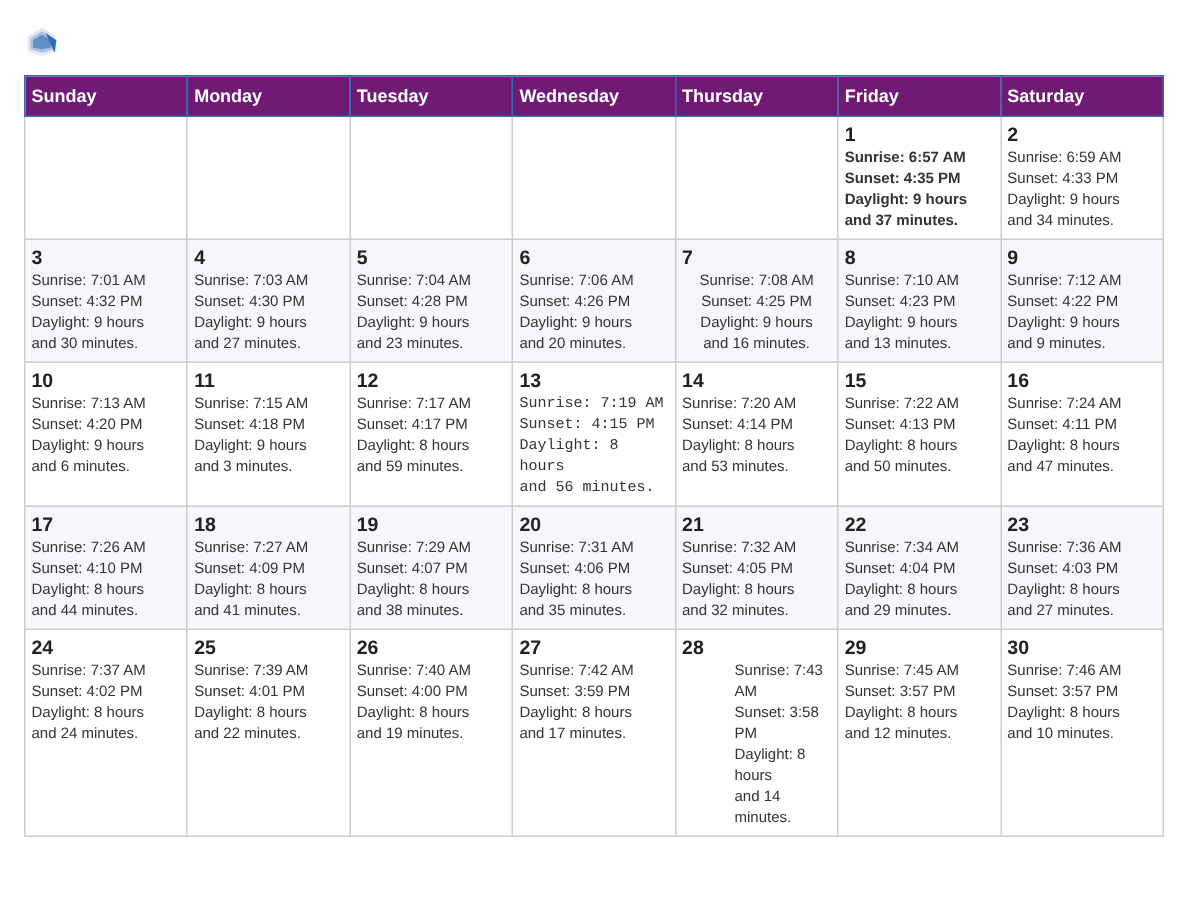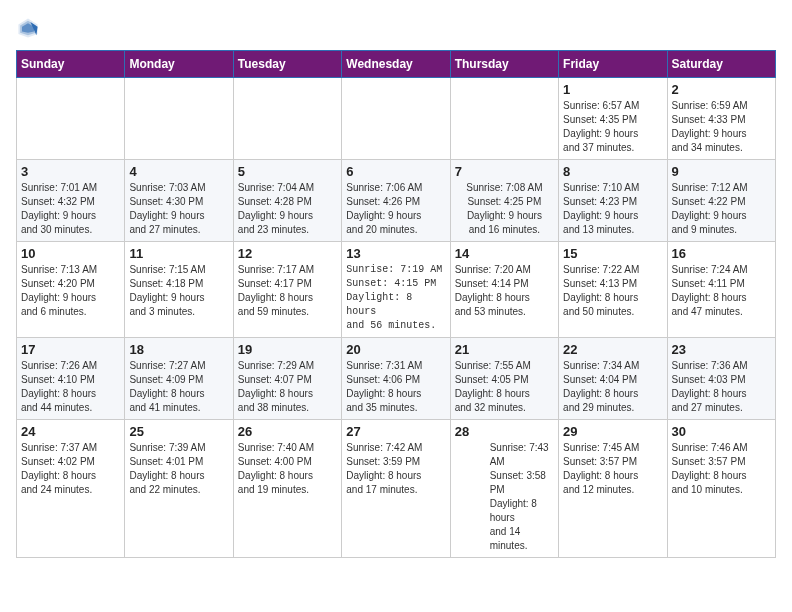--- a/index.html
+++ b/index.html
@@ -125,21 +125,21 @@
   </thead>
   <tbody id="calendar-body">
   <tr>
         <td class="empty-cell"></td>
         <td class="empty-cell"></td>
         <td class="empty-cell"></td>
         <td class="empty-cell"></td>
         <td class="empty-cell"></td>
         <td>
           <span class="day-number">1</span>
-          <div class="day-info" style="white-space: pre-line;">Sunrise: 6:57 AM
+          <div class="day-info" style="white-space: pre-line; font-weight: bold;">Sunrise: 6:57 AM
 Sunset: 4:35 PM
 Daylight: 9 hours
 and 37 minutes.</div>
         </td>
         <td>
           <span class="day-number">2</span>
           <div class="day-info" style="white-space: pre-line;">Sunrise: 6:59 AM
 Sunset: 4:33 PM
 Daylight: 9 hours
 and 34 minutes.</div>
@@ -271,21 +271,21 @@
         </td>
         <td>
           <span class="day-number">20</span>
           <div class="day-info" style="white-space: pre-line;">Sunrise: 7:31 AM
 Sunset: 4:06 PM
 Daylight: 8 hours
 and 35 minutes.</div>
         </td>
         <td>
           <span class="day-number">21</span>
-          <div class="day-info" style="white-space: pre-line;">Sunrise: 7:55 AM
+          <div class="day-info" style="white-space: pre-line;">Sunrise: 7:32 AM
 Sunset: 4:05 PM
 Daylight: 8 hours
 and 32 minutes.</div>
         </td>
         <td>
           <span class="day-number">22</span>
           <div class="day-info" style="white-space: pre-line;">Sunrise: 7:34 AM
 Sunset: 4:04 PM
 Daylight: 8 hours
 and 29 minutes.</div>

